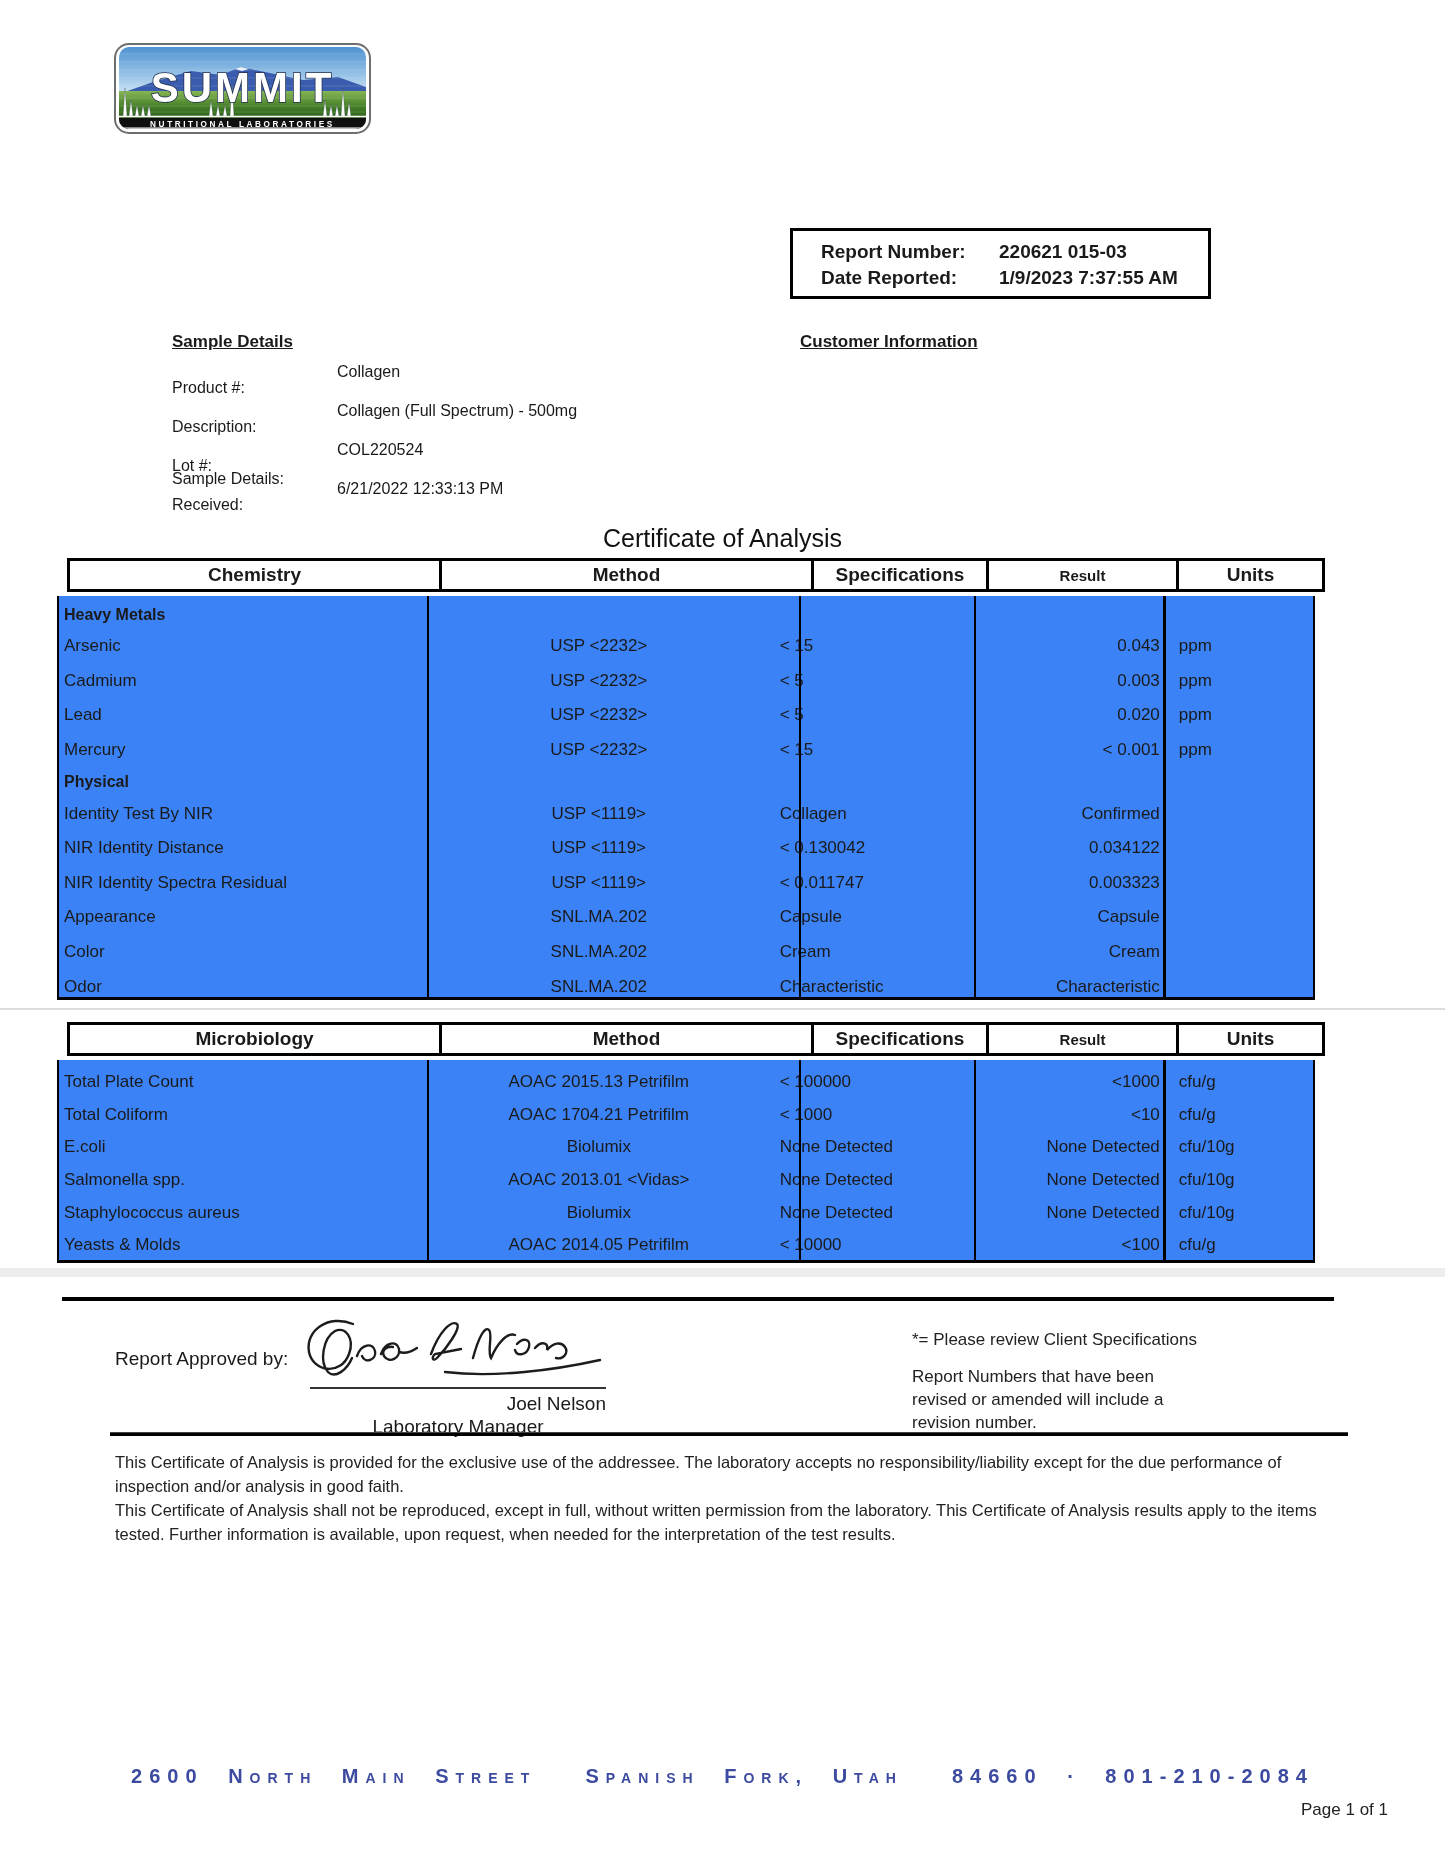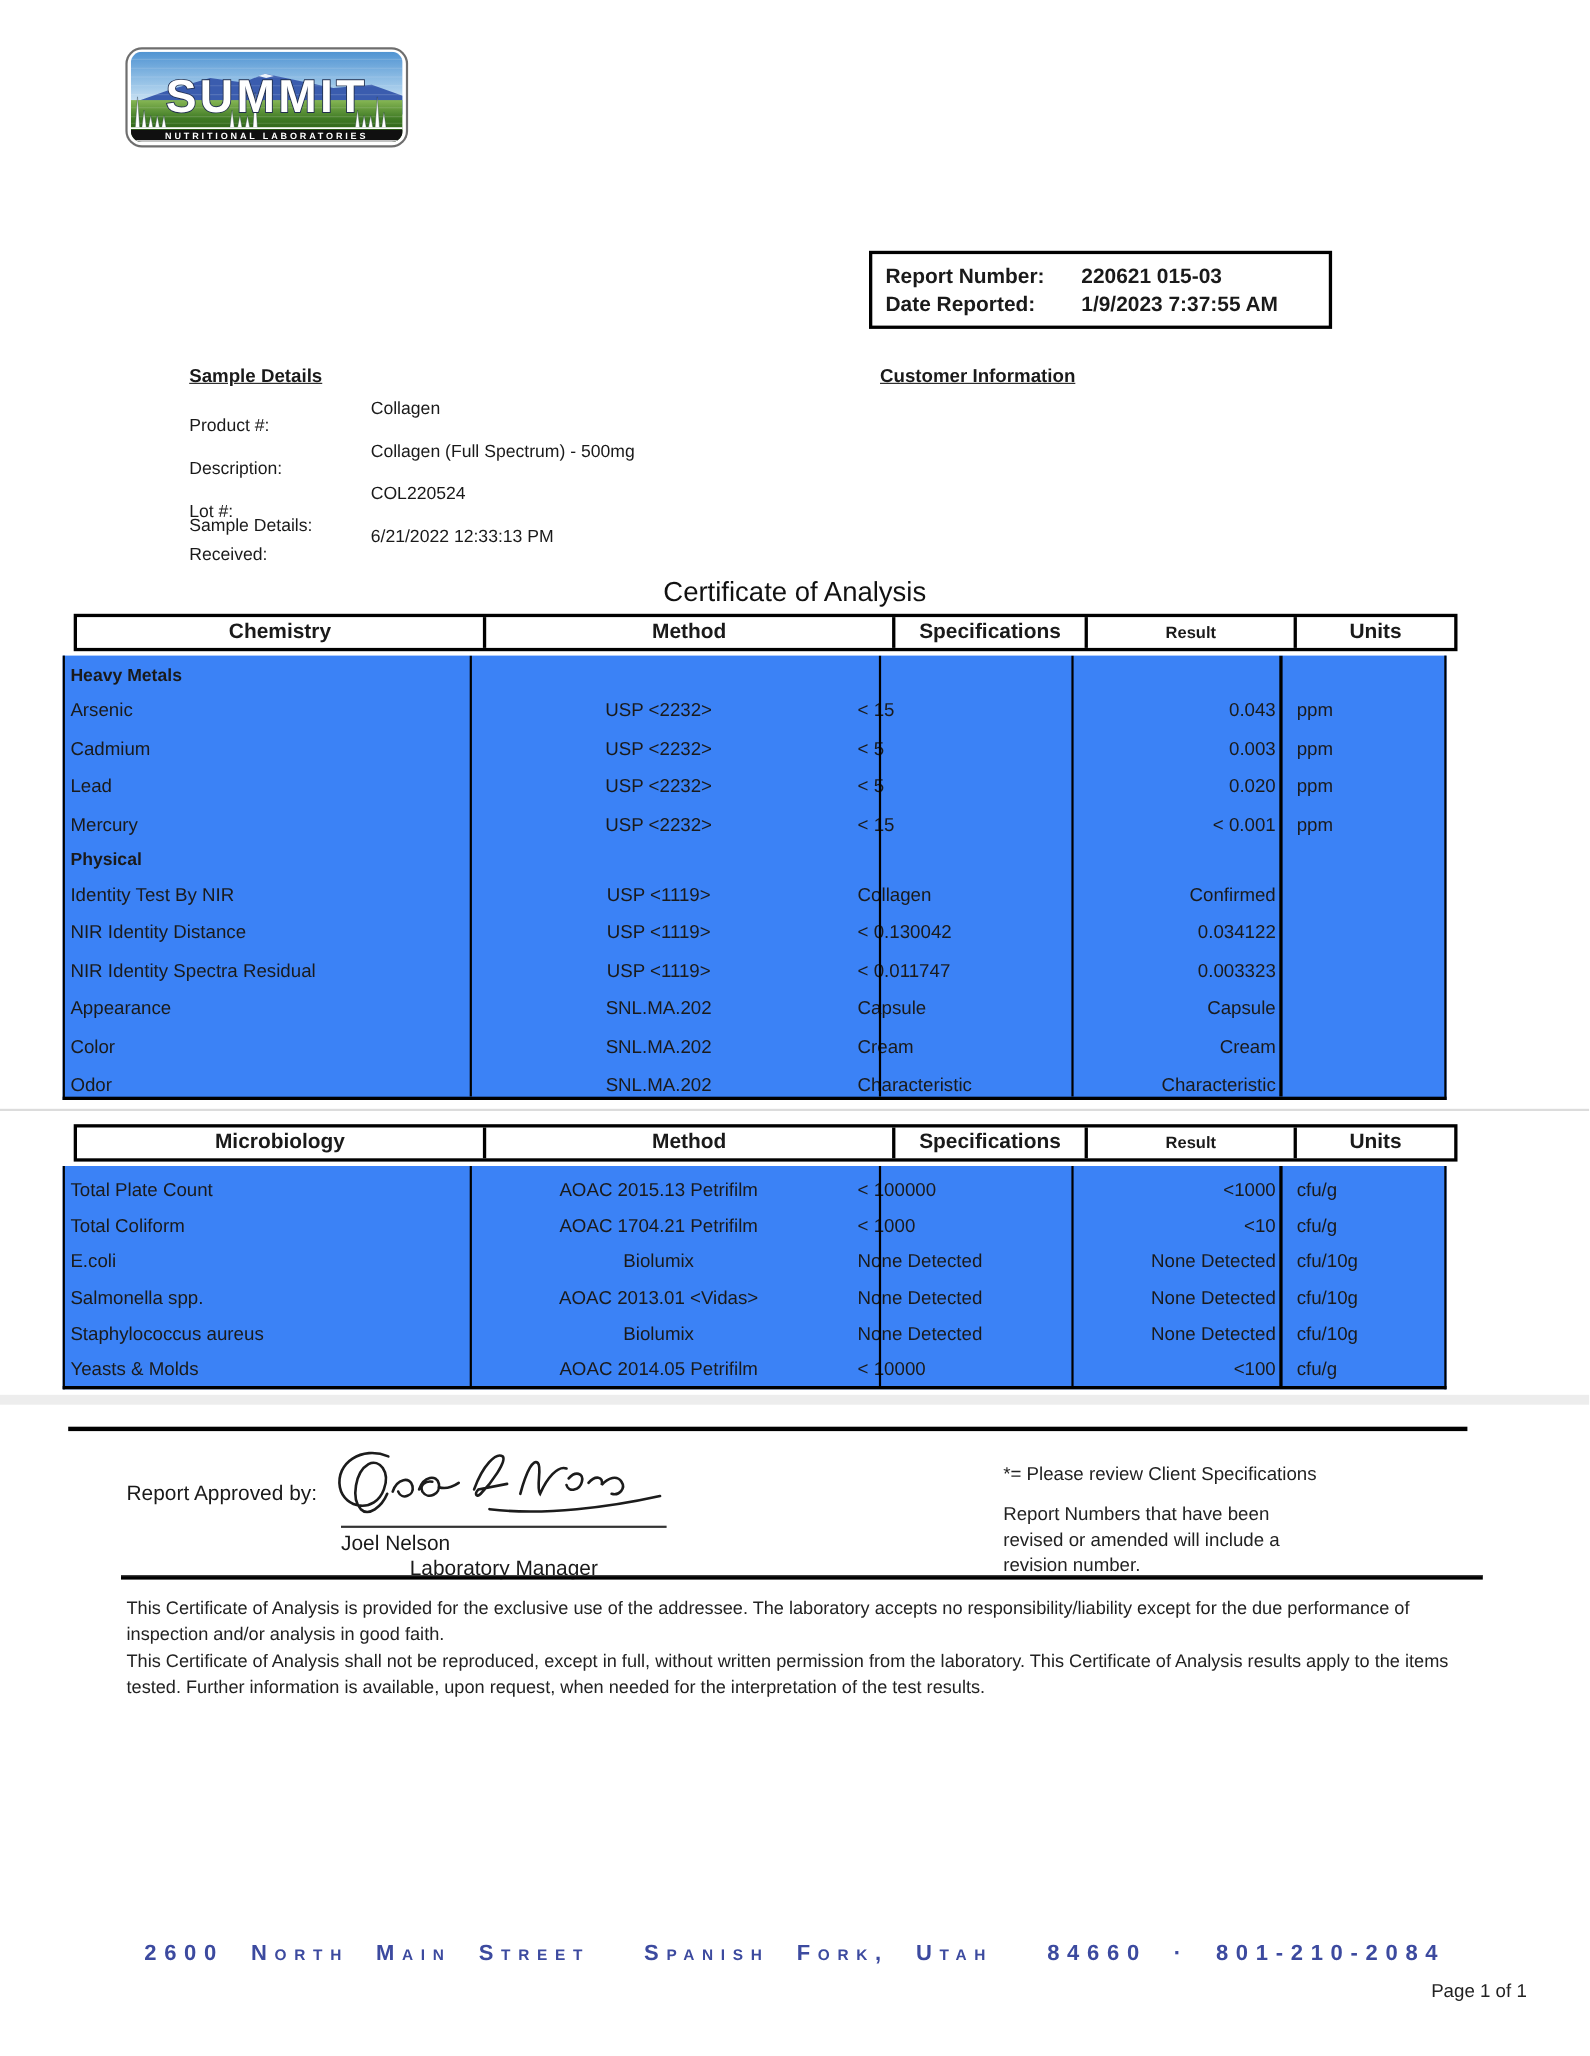--- a/index.html
+++ b/index.html
@@ -8,21 +8,21 @@
     position:relative; width:1445px; height:1869px; background:#ffffff;
     font-family:"Liberation Sans", sans-serif; color:#1a1a1a; overflow:hidden;
   }
   
   .logo { position:absolute; left:113px; top:42px; width:259px; height:93px; }
   .lab-lines { position:absolute; left:116px; top:140px; font-size:16px; line-height:21px; color:#222; }
   
   .report-box { position:absolute; left:790px; top:228px; width:421px; height:71px;
     border:3px solid #000; padding:8px 12px; }
   .report-row { display:flex; font-size:19px; font-weight:bold; line-height:26px; }
-  .report-row .rlabel { width:178px; }
+  .report-row .rlabel { width:178px;margin-left:16px; }
   
   .section-heading { font-size:17px; font-weight:bold; text-decoration:underline; }
   .sample { position:absolute; left:172px; top:332px; font-size:16px; }
   .sample .frow { display:flex; line-height:23px; }
   .sample .flabel { width:165px;margin-top:16px; }
   .sample .fields { margin-top:8px; }
   .extra-sample { position:absolute; left:172px; top:470px; font-size:16px; }
   .customer { position:absolute; left:800px; top:332px; font-size:16px; }
   .customer .clines { margin-top:8px; line-height:23px; }
   
@@ -62,21 +62,21 @@
   
   .grayline1 { position:absolute; left:0; top:1008px; width:100%; height:2px; background:#dcdcdc; }
   .grayband  { position:absolute; left:0; top:1268px; width:100%; height:9px; background:#ededed; }
   .hr1 { position:absolute; left:62px;  top:1297px; width:1272px; height:4px; background:#000; }
   .hr2 { position:absolute; left:110px; top:1432px; width:1238px; height:4px; background:#000;
     border-top:1px solid #444; }
   
   .approved-label { position:absolute; left:115px; top:1348px; font-size:19px; }
   .sig-svg { position:absolute; left:295px; top:1312px; width:330px; height:78px; }
   .sig-line { position:absolute; left:310px; top:1387px; width:296px; height:2px; background:#333; }
-  .sig-name  { position:absolute; left:310px; top:1393px; width:296px; text-align:left; font-size:19px; }
+  .sig-name  { position:absolute; left:310px; top:1393px; width:296px; text-align:right; font-size:19px; }
   .sig-title { position:absolute; left:310px; top:1416px; width:296px; text-align:center; font-size:19px; }
   .note-asterisk { position:absolute; left:912px; top:1330px; font-size:17px; color:#222; }
   .note-revision { position:absolute; left:912px; top:1365px; width:300px; font-size:17px; line-height:23px; color:#222; }
   
   .disclaimer { position:absolute; left:115px; top:1450px; width:1210px; font-size:16.5px;
     line-height:24px; color:#222; }
   
   .footer-address { position:absolute; left:0; top:1765px; width:100%; text-align:center;
     color:#3c4a9f; font-weight:bold; font-size:20px; font-variant:small-caps;
     letter-spacing:7px; word-spacing:12px; white-space:pre; }

